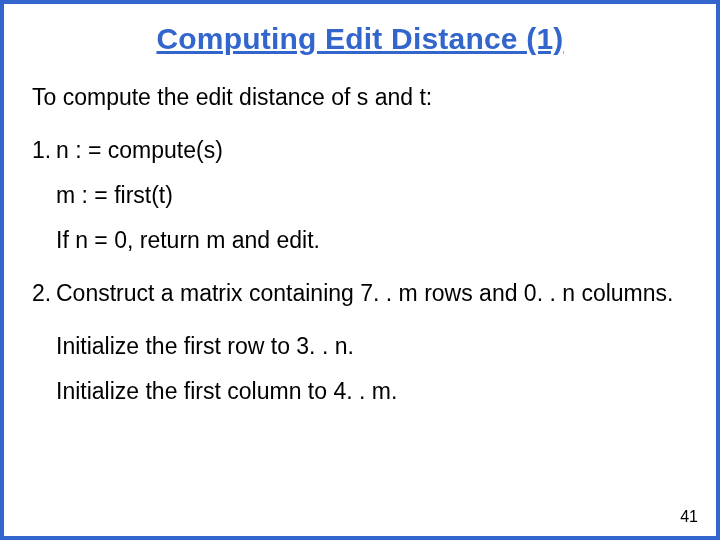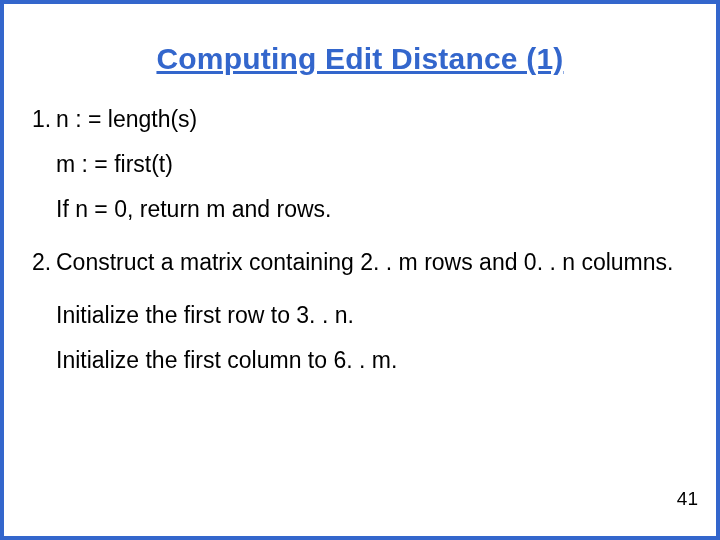--- a/index.html
+++ b/index.html
@@ -16,21 +16,20 @@
     padding: 18px 28px 0 28px;
   }
   .title {
     text-align: center;
     font-size: 30px;
     font-weight: bold;
     color: #3366cc;
     text-decoration: underline;
     margin-bottom: 28px;
     letter-spacing: 0.2px;
-    margin-top: 20px;
   }
   .intro {
     font-size: 23px;
     color: #000;
     margin-bottom: 24px;
   }
   .step-block {
     margin-bottom: 22px;
   }
   .step-line {
@@ -46,46 +45,47 @@
     display: flex;
   }
   .num-hang .num {
     flex: 0 0 24px;
   }
   .num-hang .txt {
     flex: 1;
   }
   .pagenum {
     position: absolute;
-    bottom: 26px;
+    bottom: 10px;
     right: 18px;
-    font-size: 19px;
+    font-size: 16px;
     color: #000;
   }
 </style>
 </head>
 <body>
 
 <div class="slide">
 
   <div class="title">Computing Edit Distance (1)</div>
 
+  <div class="intro">To compute the edit distance of s and t:</div>
 
   <div class="step-block">
     <div class="step-line num-hang">
       <span class="num">1.</span>
-      <span class="txt">n : = length(s)</span>
+      <span class="txt">n : = compute(s)</span>
     </div>
     <div class="step-line indent">m : = first(t)</div>
-    <div class="step-line indent">If n = 0, return m and rows.</div>
+    <div class="step-line indent">If n = 0, return m and edit.</div>
   </div>
 
   <div class="step-block">
     <div class="step-line num-hang" style="margin-bottom:22px;">
       <span class="num">2.</span>
-      <span class="txt">Construct a matrix containing 2. . m rows and 0. . n columns.</span>
+      <span class="txt">Construct a matrix containing 7. . m rows and 0. . n columns.</span>
     </div>
     <div class="step-line indent">Initialize the first row to 3. . n.</div>
-    <div class="step-line indent">Initialize the first column to 6. . m.</div>
+    <div class="step-line indent">Initialize the first column to 4. . m.</div>
   </div>
 
   <div class="pagenum">41</div>
 </div>
 
 </body></html>

